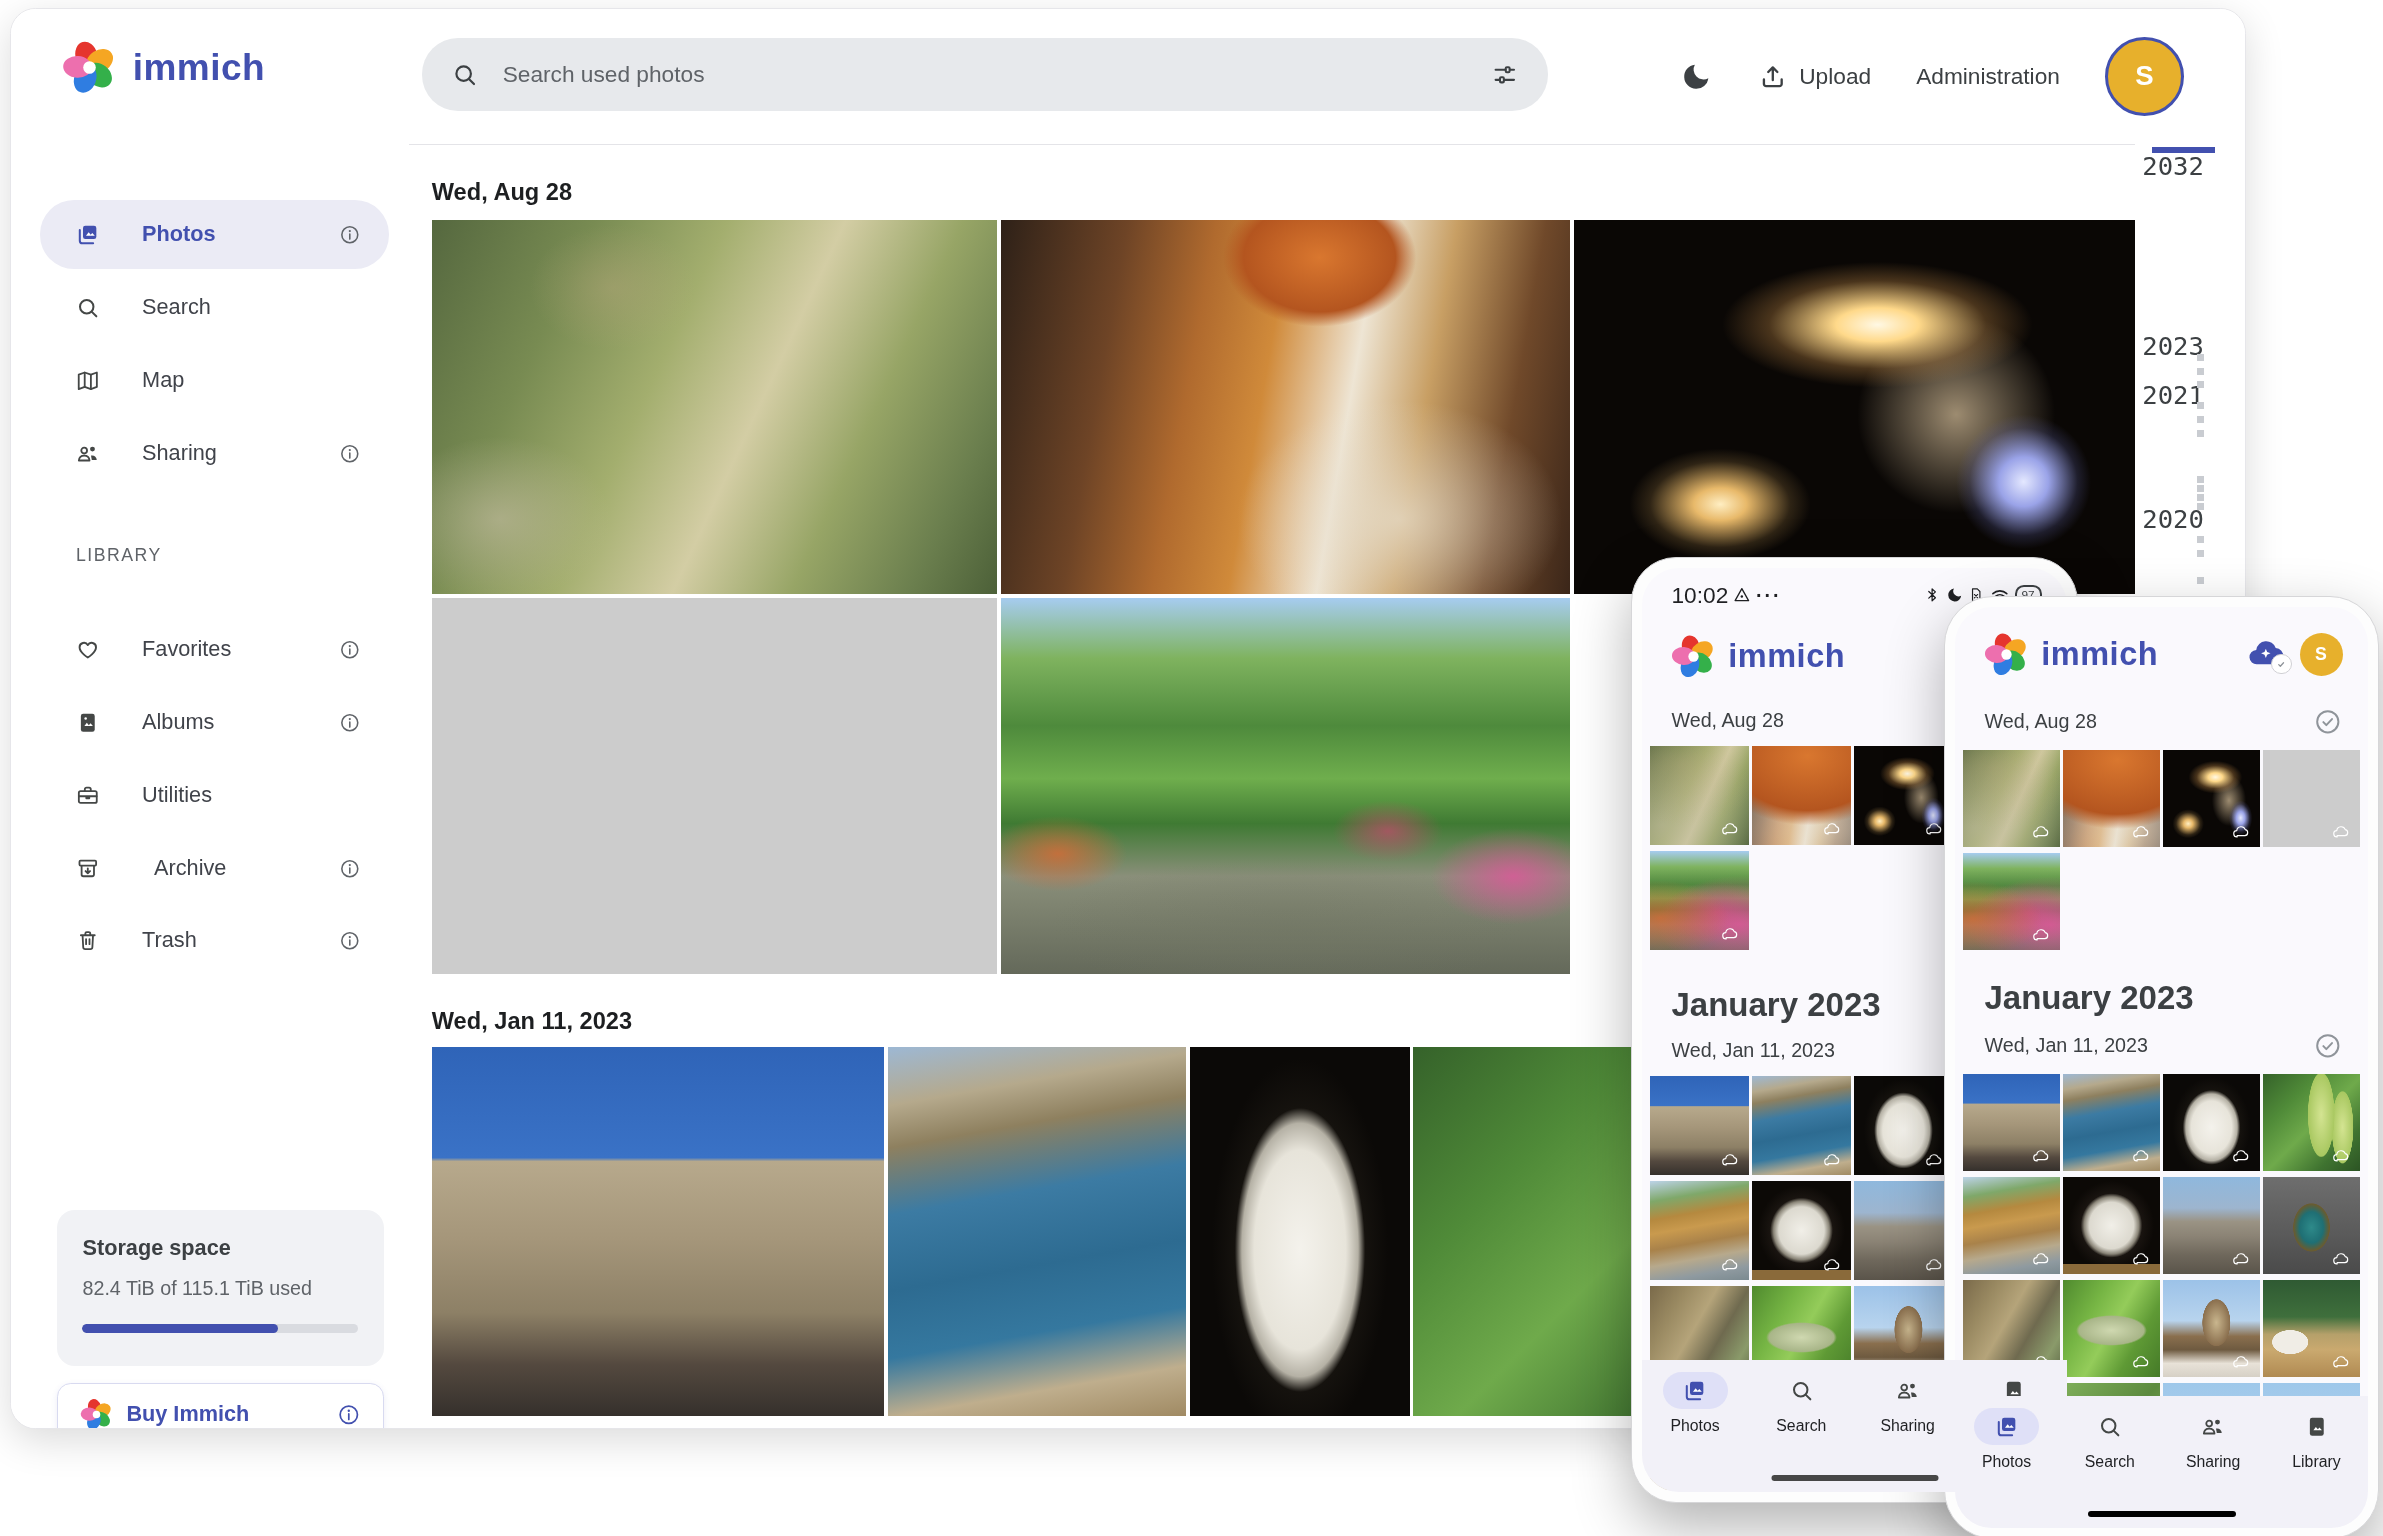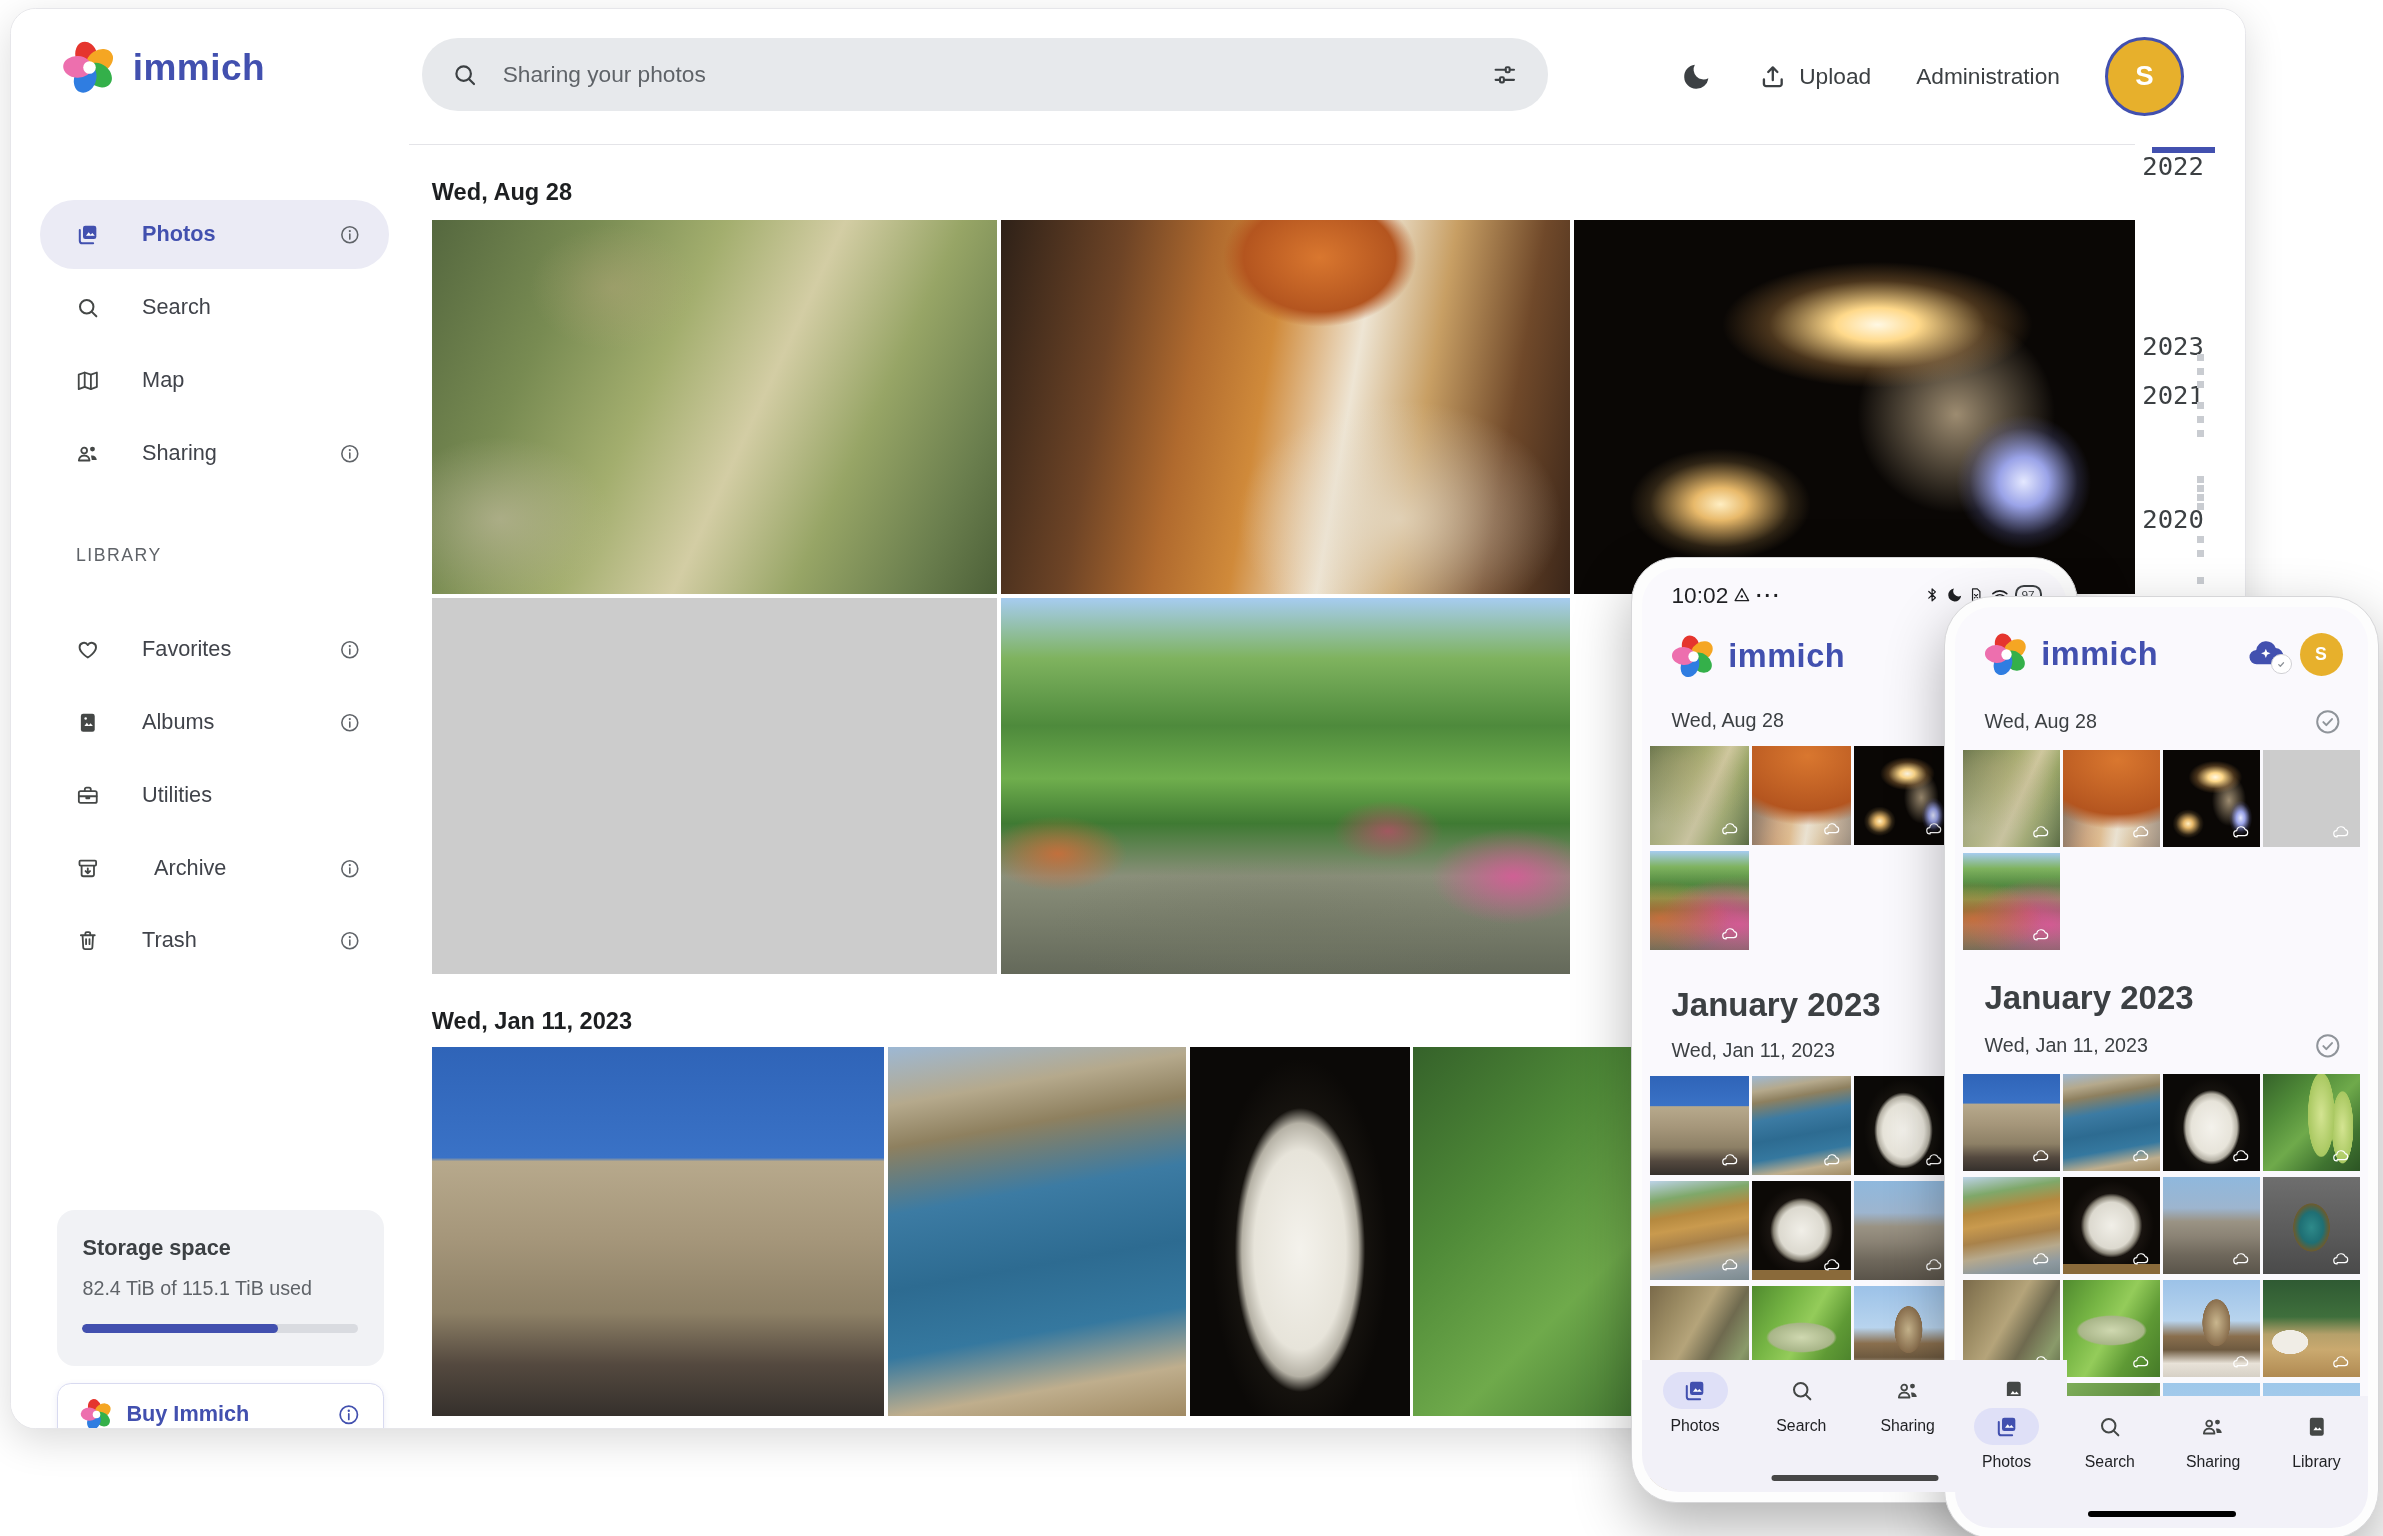--- a/index.html
+++ b/index.html
@@ -184,21 +184,21 @@
       <span class="logo-word">immich</span>
     </div>
 
     <div class="search-pill">
       <span style="width:27.6px;height:27.6px;color:#3c4043;">
           <svg class="gl" viewBox="0 0 24 24">
             <circle cx="11" cy="11" r="6.3" fill="none" stroke="currentColor" stroke-width="1.9"></circle>
             <path d="M15.8 15.8L20 20" stroke="currentColor" stroke-width="1.9" stroke-linecap="round"></path>
           </svg>
         </span>
-      <span class="ph-text">Sharing your photos</span>
+      <span class="ph-text">Search used photos</span>
       <span style="width:27.6px;height:27.6px;color:#3c4043;">
           <svg class="gl" viewBox="0 0 24 24">
             <path d="M4 7.6h8.6M16.4 7.6H20M4 16.4h3.6M11.4 16.4H20" stroke="currentColor" stroke-width="1.8" stroke-linecap="round" fill="none"></path>
             <rect x="12.8" y="5.4" width="3.4" height="4.4" rx="1" fill="none" stroke="currentColor" stroke-width="1.8"></rect>
             <rect x="7.8" y="14.2" width="3.4" height="4.4" rx="1" fill="none" stroke="currentColor" stroke-width="1.8"></rect>
           </svg>
         </span>
     </div>
 
     <div class="hdr-right">
@@ -402,21 +402,21 @@
         <div class="date-header" style="top: 864px;">Wed, Jan 11, 2023</div>
         <div class="photo-row" style="top: 903px;">
           <div class="ph ph-fortress" title="Fortress walls with parked cars" style="width: 452px; height: 369px;"></div>
           <div class="ph ph-coast" title="Coastal town and sea" style="width: 298px; height: 369px;"></div>
           <div class="ph ph-bust" title="Marble bust sculpture" style="width: 220px; height: 369px;"></div>
           <div class="ph ph-grapes" title="Sea grape plant" style="width: 424px; height: 369px;"></div>
         </div>
       </div>
     <div class="timeline" id="timeline-root">
         <div class="tl-bar"></div>
-        <div class="tl-year" style="top: 6.9px;">2022</div>
+        <div class="tl-year" style="top: 6.9px;">2032</div>
         <div class="tl-year" style="top: 187px; text-align: center;">2023</div>
         <div class="tl-year" style="top: 236px;">2021</div>
         <div class="tl-year" style="top: 360px;">2020</div>
         <div class="tl-dot" style="top: 210px;"></div>
         <div class="tl-dot" style="top: 224px;"></div>
         <div class="tl-dot" style="top: 237px;"></div>
         <div class="tl-dot" style="top: 258px;"></div>
         <div class="tl-dot" style="top: 272px;"></div>
         <div class="tl-dot" style="top: 286px;"></div>
         <div class="tl-dot" style="top: 332px;"></div>

